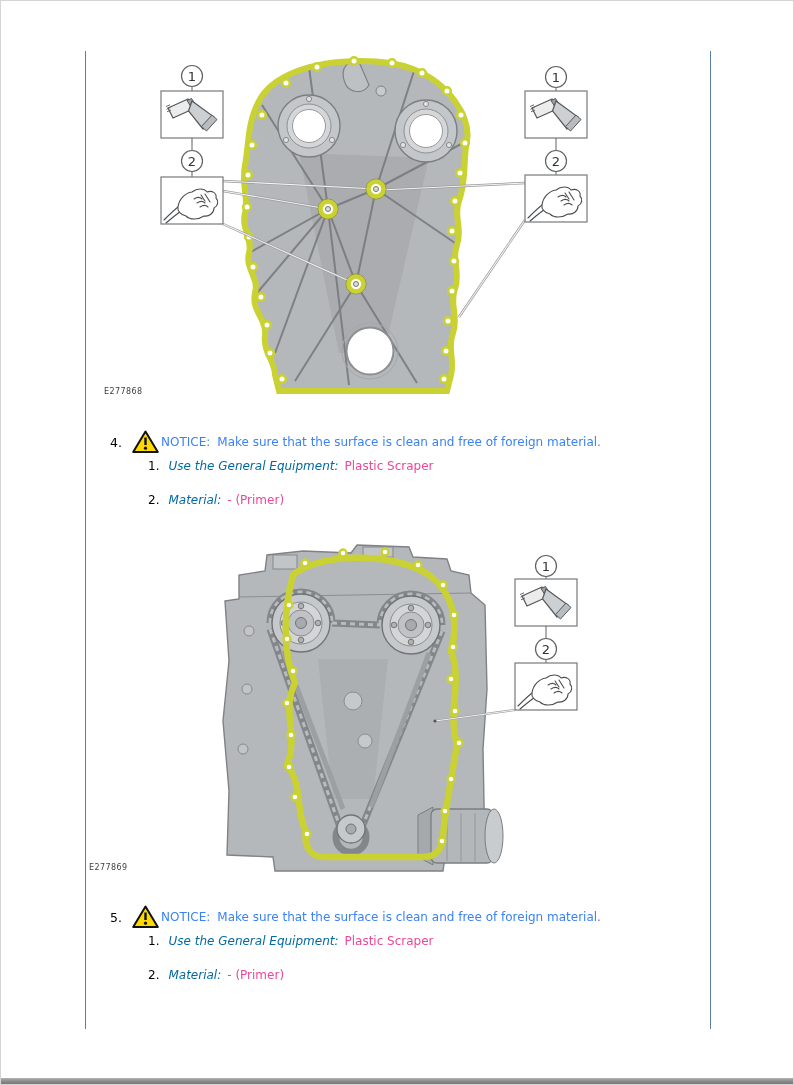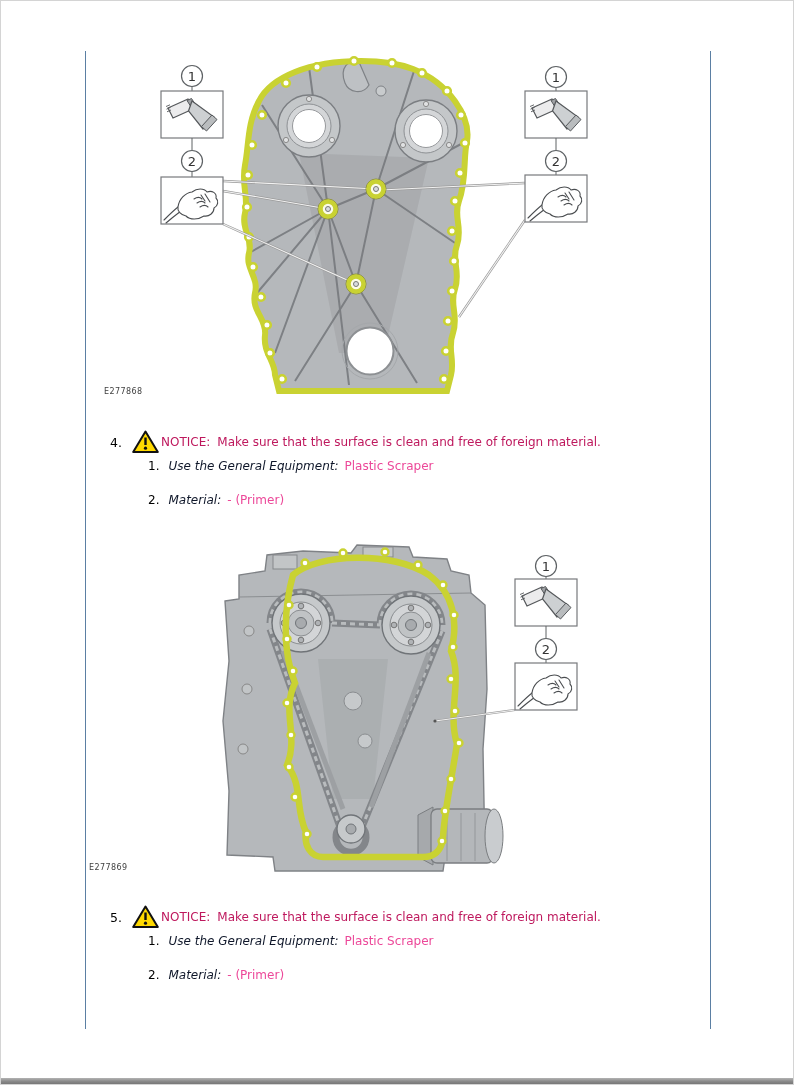--- a/index.html
+++ b/index.html
@@ -11,25 +11,25 @@
   .vline{position:absolute;top:50px;height:978px;width:1px;background:#5b7fa3;}
   .vline.left{left:84px;}
   .vline.right{left:709px;}
   .bottombar{position:absolute;left:0;right:0;bottom:0;height:6px;
     background:linear-gradient(180deg,#b3b3b3 0%,#8a8a8a 55%,#777 100%);}
   .figsvg{position:absolute;}
   .figlabel{position:absolute;font-size:8px;color:#3f3f3f;letter-spacing:.4px;padding-left:8px;}
   .step{position:absolute;left:109px;display:flex;align-items:center;white-space:nowrap;}
   .step-num{font-size:12.5px;color:#000;width:22px;}
   .warn-icon{width:27px;height:24px;display:block;}
-  .notice{font-size:12px;color:#be185d;margin-left:2px;}
+  .notice{font-size:12px;color:#3b82f6;margin-left:2px;}
   .notice .nlabel{margin-right:7px;}
   .substep{position:absolute;left:147px;display:flex;align-items:baseline;font-size:12px;white-space:nowrap;}
   .sub-num{color:#000;margin-right:9px;}
-  .sub-label{font-style:italic;color:#0f172a;}
+  .sub-label{font-style:italic;color:#0369a1;}
   .sub-link{color:#ec4899;margin-left:6px;cursor:pointer;}
   .callout-num{font-size:13px;fill:#333;font-family:"DejaVu Sans","Liberation Sans",sans-serif;}
   svg text{user-select:none;}
 </style>
 </head>
 <body>
 
 <div class="page">
 
   <svg width="0" height="0" style="position:absolute" aria-hidden="true">

